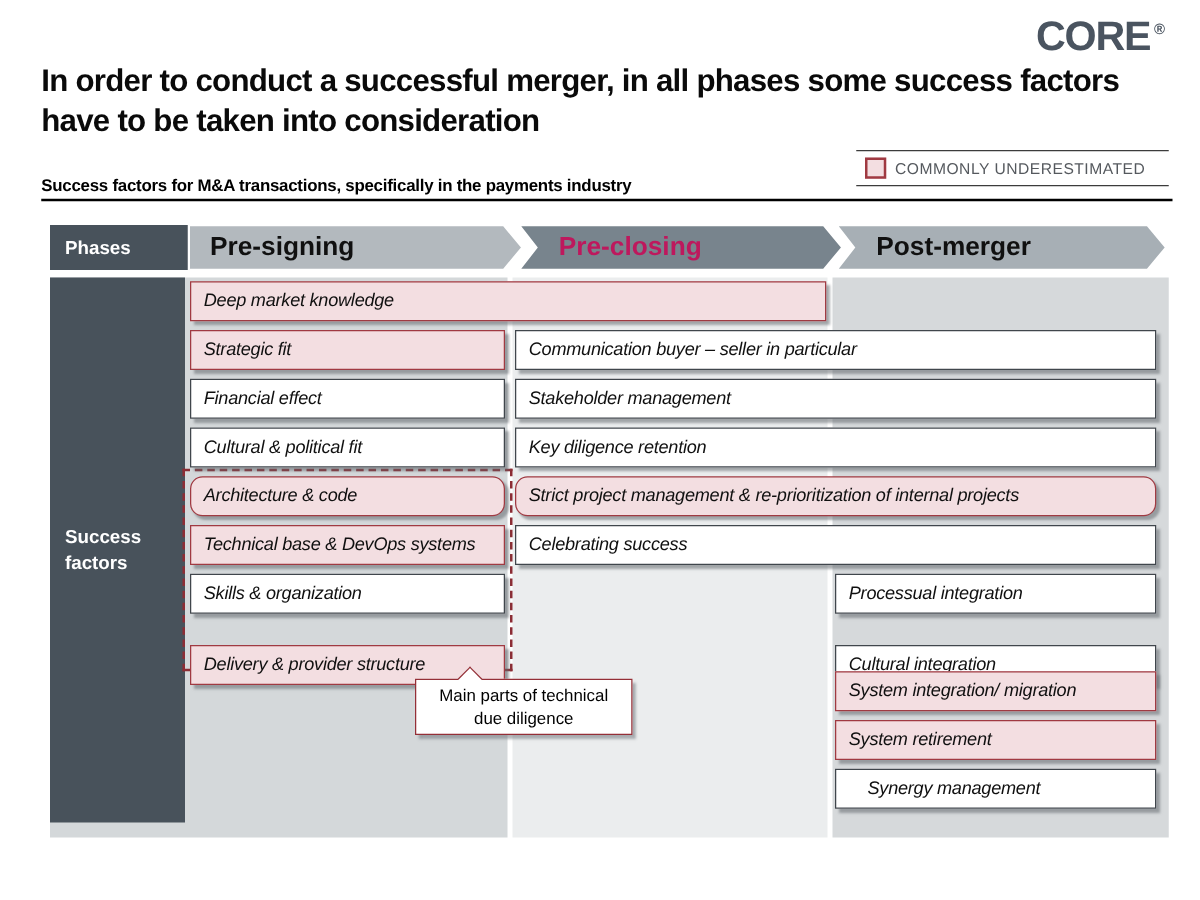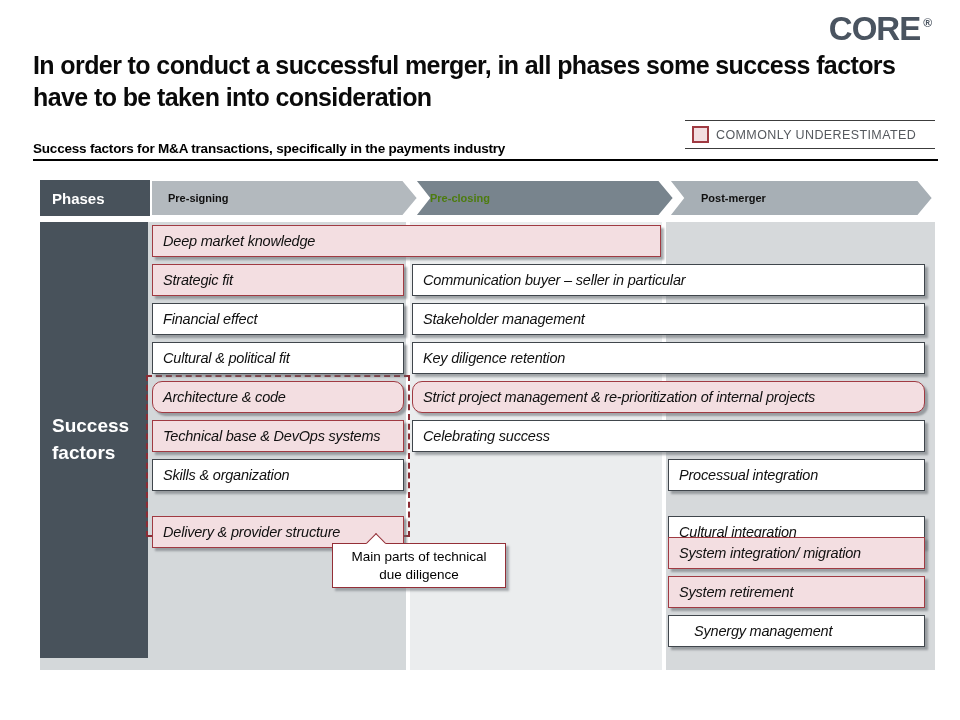--- a/index.html
+++ b/index.html
@@ -39,31 +39,31 @@
   .band-right { left:666px; width:269px; background:#d6d9db; }
 
   
   .phase-label-box {
     position:absolute; left:40px; top:180px; width:124px; height:36px; box-sizing:border-box;
     background:#48525b; color:#fff; font-weight:bold; font-size:15px;
     display:flex; align-items:center; padding-left:12px;
   }
   .success-box {
     position:absolute; left:40px; top:222px; width:108px; height:436px; box-sizing:border-box;
-    background:#48525b; color:#fff; font-weight:bold; font-size:19px; line-height:1.4;
+    background:#48525b; color:#fff; font-weight:bold; font-size:15px; line-height:1.4;
     display:flex; align-items:center; padding-left:12px; padding-right:10px;
   }
   .arrow { position:absolute; top:179px; height:38px; }
   .arrow svg { position:absolute; left:0; top:0; }
-  .arrow .lbl { position:absolute; top:0; bottom:0; display:flex; align-items:center; font-weight:bold; font-size:11px; }
+  .arrow .lbl { position:absolute; top:0; bottom:0; display:flex; align-items:center; font-weight:bold; font-size:21px; }
   .arrow-presigning { left:150px; width:270px; }
   .arrow-preclosing { left:414px; width:262px; }
   .arrow-postmerger { left:668px; width:267px; }
   .arrow-presigning .lbl { left:18px; color:#101010; }
-  .arrow-preclosing .lbl { left:16px; color:#4d7c0f; }
+  .arrow-preclosing .lbl { left:33px; color:#be185d; }
   .arrow-postmerger .lbl { left:33px; color:#101010; }
 
   
   .factor {
     position:absolute; height:32px; box-sizing:border-box;
     display:flex; align-items:center; padding:0 8px 0 10px;
     background:#ffffff; border:1px solid #40464c;
     box-shadow:3px 3px 2px rgba(100,106,112,0.55);
     font-style:italic; font-size:14.5px; color:#101010; letter-spacing:-0.2px;
     white-space:nowrap; z-index:3;

